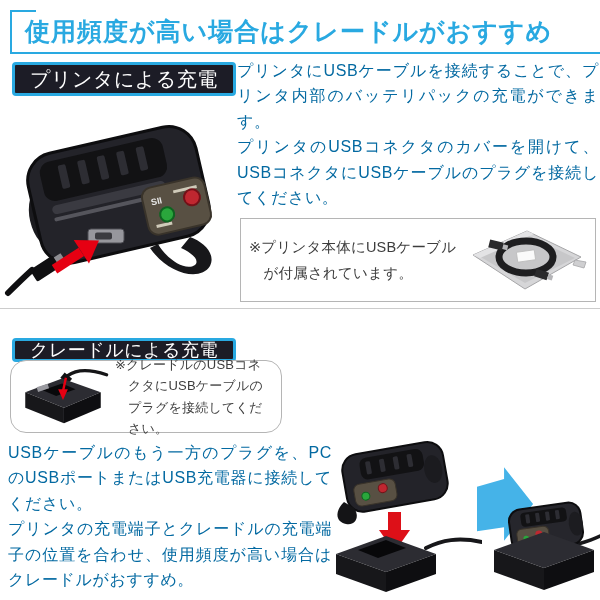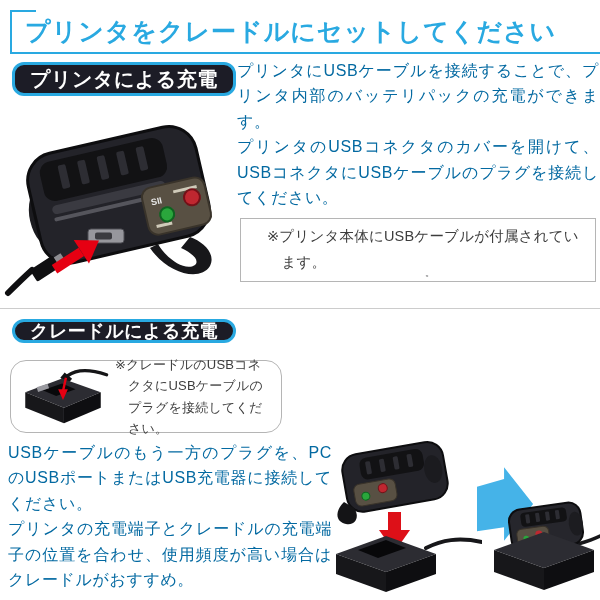--- a/index.html
+++ b/index.html
@@ -14,38 +14,38 @@
   }
   .title-box::before{
     content:"";position:absolute;left:-2px;top:0;width:26px;height:2px;background:#29a9e1;
   }
   .title-box h1{
     margin:0;padding:5px 0 0 13px;font-size:25px;font-weight:bold;color:#29a9e1;letter-spacing:1px;white-space:nowrap;
   }
   
   .badge{
     position:absolute;left:12px;display:inline-flex;align-items:center;
-    background:#1c1c26;border:3px solid #29a9e1;border-radius:12px;
-    color:#ffffff;font-weight:bold;padding:0 15px;box-sizing:border-box;white-space:nowrap;
+    background:#1c1c26;border:3px solid #29a9e1;border-radius:4px;
+    color:#ffffff;font-weight:normal;padding:0 15px;box-sizing:border-box;white-space:nowrap;
   }
   .badge1{top:62px;height:34px;font-size:20px;letter-spacing:0.5px;}
-  .badge2{top:319px;height:24px;font-size:18px;letter-spacing:0.5px;}
+  .badge2{top:338px;height:24px;font-size:18px;letter-spacing:0.5px;}
   
   .para{
     position:absolute;font-size:16px;line-height:25.4px;letter-spacing:0.6px;
     text-align:justify;white-space:pre-line;color:#0369a1;margin:0;
   }
   .para1{left:237px;top:58px;width:362px;}
   .para2{left:8px;top:440px;width:324px;}
   
   .notebox{
     position:absolute;border:1px solid #b5b5b5;background:#fff;
     display:flex;align-items:center;box-sizing:border-box;
   }
-  .notebox1{left:240px;top:218px;width:356px;height:64px;padding:4px 8px 4px 26px;flex-direction:column;}
+  .notebox1{left:240px;top:218px;width:356px;height:84px;padding:4px 8px 4px 8px;}
   .notebox2{left:10px;top:360px;width:272px;height:73px;padding:4px 8px 4px 6px;border-radius:16px;}
   .note-text{
     flex:1;margin:0;padding-left:1em;text-indent:-1em;color:#3d3d3d;
   }
   .notebox1 .note-text{font-size:14.5px;line-height:26px;letter-spacing:0.2px;}
   .notebox2 .note-text{font-size:13px;line-height:21.5px;margin-left:6px;letter-spacing:0.2px;}
   
   .divider{position:absolute;left:0;top:308px;width:600px;height:1px;background:#cccccc;}
   
   .bubble{
@@ -63,21 +63,21 @@
   .combo{left:330px;top:438px;width:152px;height:158px;}
   .bluearrow{left:477px;top:464px;width:58px;height:84px;}
   .docked{left:488px;top:496px;width:112px;height:102px;}
 </style>
 </head>
 <body>
 
 <div class="page">
 
   <header class="title-box">
-    <h1>プリンタをクレードルにセットしてください</h1>
+    <h1>使用頻度が高い場合はクレードルがおすすめ</h1>
   </header>
 
   <div class="badge badge1">プリンタによる充電</div>
 
   <p class="para para1">プリンタにUSBケーブルを接続することで、プリンタ内部のバッテリパックの充電ができます。
 プリンタのUSBコネクタのカバーを開けて、USBコネクタにUSBケーブルのプラグを接続してください。</p>
 
   <svg class="illus printer1" viewBox="0 0 228 195">
 
     <path d="M146 146 C164 172 196 180 206 164 C212 152 200 140 186 135 l-9 11 C188 151 196 158 191 163 C181 170 162 156 154 142 z" fill="#17171a"></path>

